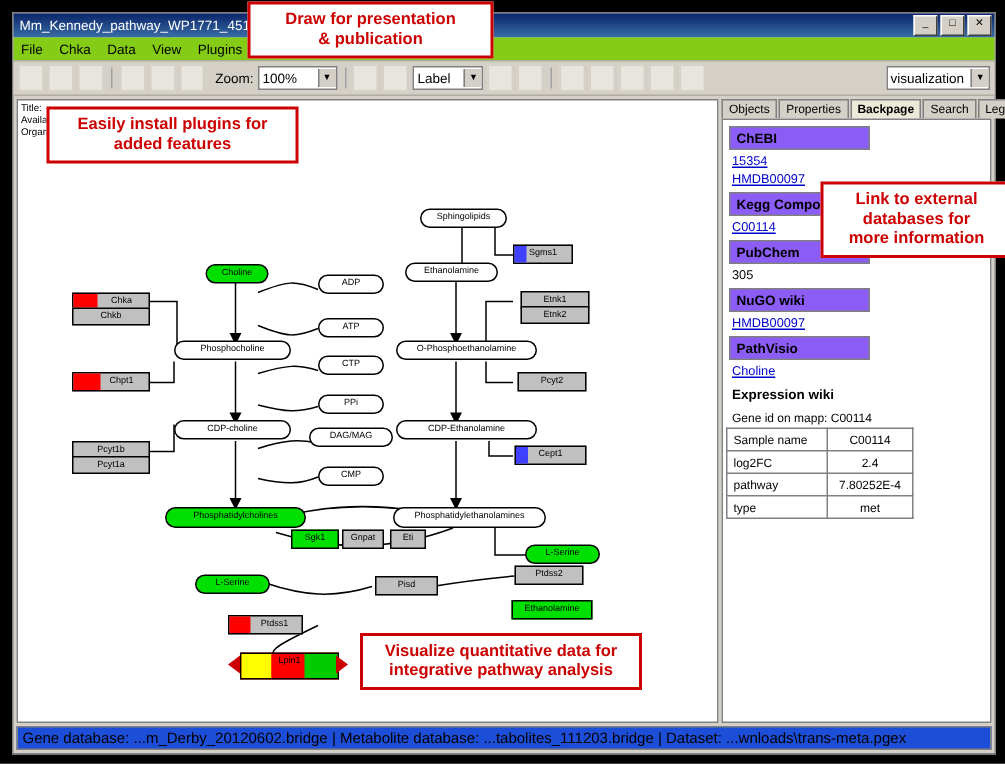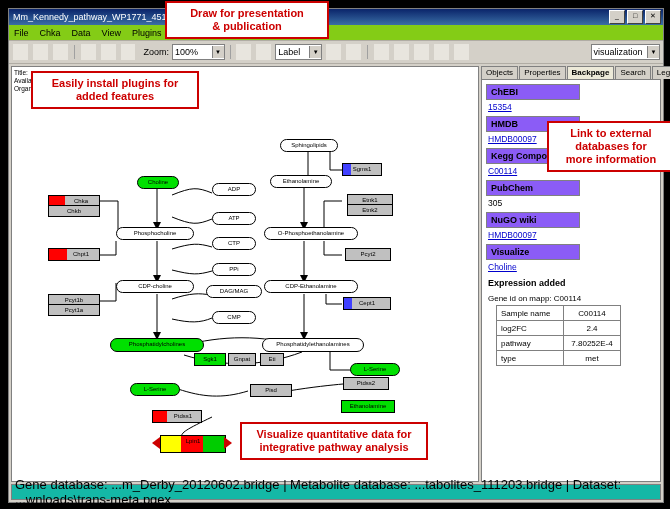--- a/index.html
+++ b/index.html
@@ -28,26 +28,26 @@
   .rightpanel{width:180px;margin:2px 2px 2px 0;display:flex;flex-direction:column;}
   .tabs{display:flex;font-size:8px;height:13px;}
   .tab{padding:1px 4px;background:#d4d0c8;border:1px solid #808080;border-bottom:none;margin-right:1px;}
   .tab.active{background:#ece9d8;font-weight:bold;}
   .panelbody{flex:1;background:#fff;border:1px solid #808080;overflow:hidden;position:relative;font-size:9px;}
   .secbox{margin:4px 4px 0 4px;border:1px solid #808080;background:#8b5cf6;font-weight:bold;font-size:9px;padding:2px 4px;width:84px;}
   .lnk{color:#0000cc;text-decoration:underline;margin:2px 0 0 6px;font-size:8.5px;display:block;}
   .plain{margin:2px 0 0 6px;font-size:8.5px;display:block;}
   .exph{margin:6px 0 0 6px;font-weight:bold;font-size:9px;}
   .geneid{margin:6px 0 2px 6px;font-size:8px;}
-  table.dt{margin-left:14px;border-collapse:collapse;font-size:8px;}
+  table.dt{margin-left:2px;border-collapse:collapse;font-size:8px;}
   table.dt td{border:1px solid #808080;padding:1px 4px;height:12px;}
   table.dt td.k{width:58px;}
   table.dt td.v{width:48px;text-align:center;}
   
-  .status{position:absolute;left:2px;right:2px;bottom:2px;height:14px;background:#14b8a6;border:1px solid #808080;font-size:13px;display:flex;align-items:center;padding-left:3px;color:#000;}
+  .status{position:absolute;left:2px;right:2px;bottom:2px;height:14px;background:#1d4ed8;border:1px solid #808080;font-size:10px;display:flex;align-items:center;padding-left:3px;color:#000;}
   
   .sidelabels{position:absolute;left:2px;top:2px;font-size:6.5px;line-height:8px;color:#000;}
   
   .node{position:absolute;font-size:6px;text-align:center;line-height:10px;border:1px solid #000;white-space:nowrap;}
   .met{border-radius:8px;background:#fff;}
   .gene{background:#c0c0c0;}
   .grn{background:#00e000;}
   svg.edges{position:absolute;left:0;top:0;}
   
   .callout{position:absolute;background:#fff;border:2px solid #cc0000;color:#cc0000;font-weight:bold;text-align:center;font-size:11px;line-height:13px;padding:4px 6px;}
@@ -229,36 +229,35 @@
         <span class="tab">Objects</span>
         <span class="tab">Properties</span>
         <span class="tab active">Backpage</span>
         <span class="tab">Search</span>
         <span class="tab">Legend</span>
       </div>
       <div class="panelbody">
         <div class="secbox">ChEBI</div>
         <a class="lnk" href="#">15354</a>
 
-        <div class="secbox">HMDB</div>
         <a class="lnk" href="#">HMDB00097</a>
 
         <div class="secbox" style="width:92px">Kegg Compound</div>
         <a class="lnk" href="#">C00114</a>
 
         <div class="secbox">PubChem</div>
         <span class="plain">305</span>
 
         <div class="secbox">NuGO wiki</div>
         <a class="lnk" href="#">HMDB00097</a>
 
-        <div class="secbox">Visualize</div>
+        <div class="secbox">PathVisio</div>
         <a class="lnk" href="#">Choline</a>
 
-        <div class="exph">Expression added</div>
+        <div class="exph">Expression wiki</div>
         <div class="geneid">Gene id on mapp: C00114</div>
 
         <table class="dt">
           <tbody>
               <tr>
             <td class="k">Sample name</td>
             <td class="v">C00114</td>
           </tr>
           <tr>
             <td class="k">log2FC</td>

